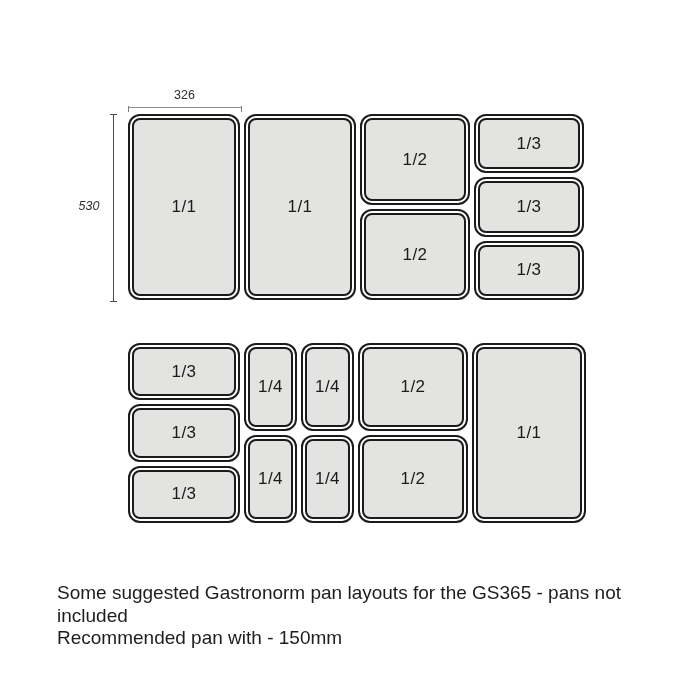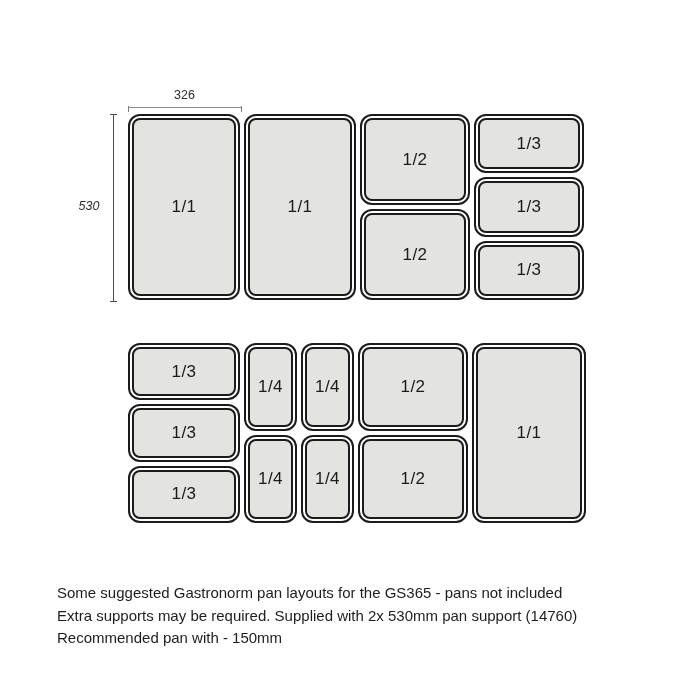--- a/index.html
+++ b/index.html
@@ -111,21 +111,21 @@
     top: 0; bottom: 0; left: 3px;
     border-left: 1px solid #4a4a4a;
   }
 
   
   .caption {
     position: absolute;
     left: 57px;
     top: 582px;
     width: 600px;
-    font-size: 15px;
+    font-size: 19px;
     line-height: 22.5px;
     color: #1d1d1d;
   }
 </style>
 </head>
 <body>
 
 <div class="canvas">
 
   <div class="dim-label dim-label-h">326</div>
@@ -231,17 +231,16 @@
     </div>
     <div class="pan w114">
       <div class="pan-inner">
         <span class="pan-label">1/1</span>
       </div>
     </div>
   </div>
 
   <div class="caption">
     <div>Some suggested Gastronorm pan layouts for the GS365 - pans not included</div>
-    <div>Extra supports may be required. Supplied with 2x 530mm pan support (14760)</div>
     <div>Recommended pan with - 150mm</div>
   </div>
 
 </div>
 
 </body></html>

